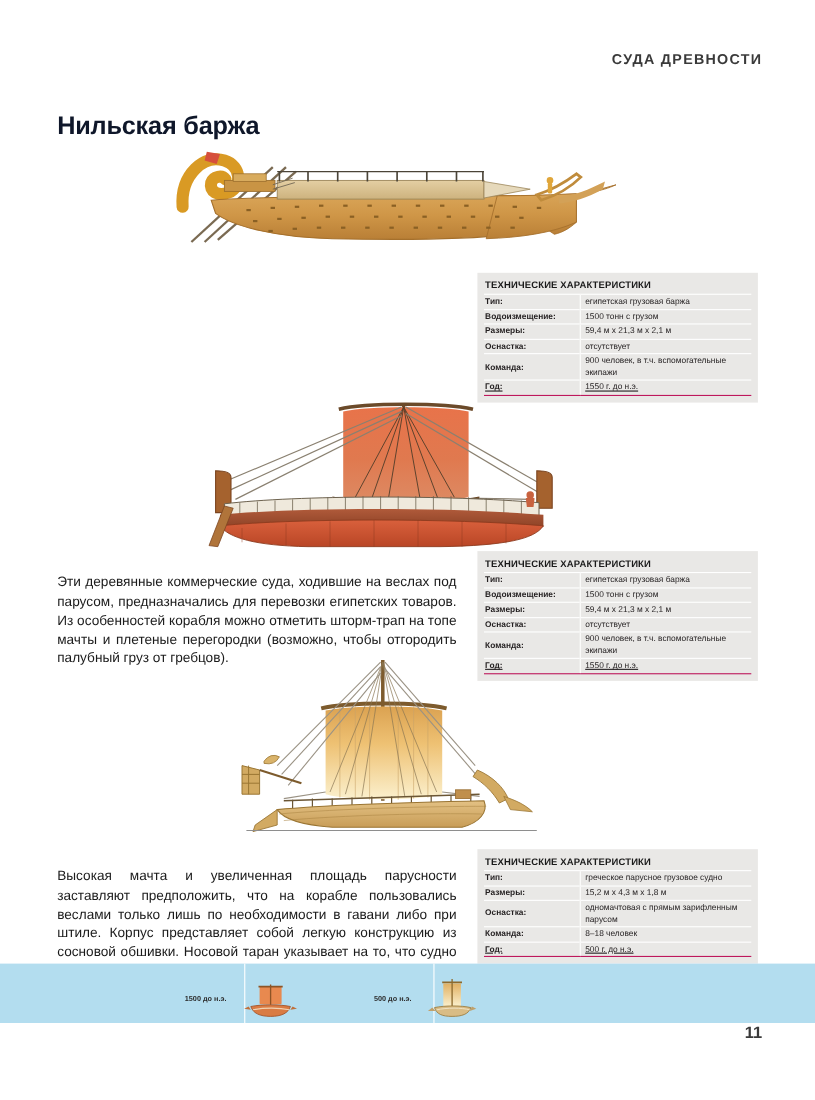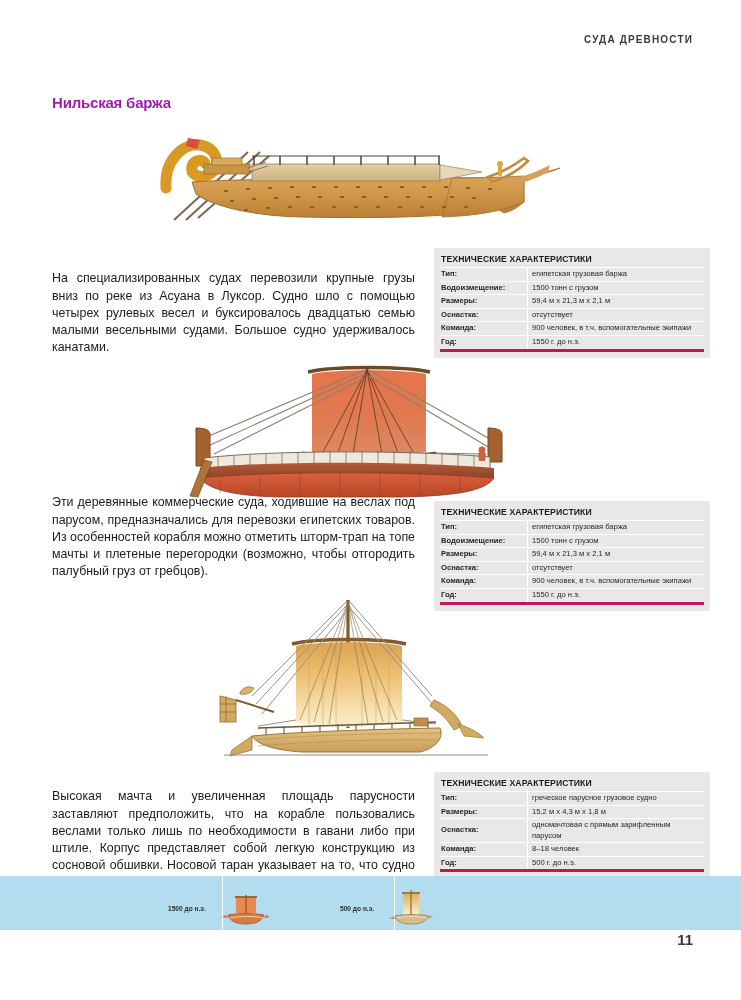--- a/index.html
+++ b/index.html
@@ -21,63 +21,63 @@
     position: absolute;
     inset: 0;
     width: 741px;
     height: 1000px;
     background: #ffffff;
   }
 
   
   .running-head {
     position: absolute;
-    top: 34px;
+    top: 46px;
     right: 48px;
-    font-size: 10px;
+    font-size: 13px;
     font-weight: bold;
     letter-spacing: 1.15px;
     color: #3a3a3a;
     text-transform: uppercase;
     white-space: nowrap;
   }
 
   
   .section-title {
     position: absolute;
     left: 52px;
-    font-size: 15px;
+    font-size: 23px;
     font-weight: bold;
     letter-spacing: -0.2px;
-    color: #a21caf;
+    color: #0f172a;
     white-space: nowrap;
   }
   #title-nile   { top: 82px; }
   #title-phoen  { top: 336px; }
   #title-greek  { top: 609px; }
 
   
   .body-text {
     position: absolute;
     left: 52px;
     width: 363px;
     font-size: 12.4px;
     line-height: 17.2px;
     text-align: justify;
     color: #1b1b1b;
   }
   #para-nile  { top: 258px; }
-  #para-phoen { top: 482px; }
+  #para-phoen { top: 509px; }
   #para-greek { top: 776px; }
 
   
   .spec-table {
     position: absolute;
     left: 434px;
-    width: 276px;
+    width: 255px;
     background: #e9e8e6;
     padding: 5px 6px 6px 6px;
     box-sizing: border-box;
   }
   #spec-1 { top: 248px; }
   #spec-2 { top: 501px; }
   #spec-3 { top: 772px; }
 
   .spec-caption {
     font-size: 8.6px;
@@ -110,21 +110,22 @@
     font-weight: bold;
     width: 84px;
     white-space: nowrap;
   }
   .spec-row .v {
     border-left: 1px solid #ffffff;
     padding-left: 4px;
   }
   .spec-row:last-child .k,
   .spec-row:last-child .v {
-    border-bottom: 3px solid #be185d;
+    border-bottom: 1px solid #be185d;
+    text-decoration: underline;
   }
 
   
   .illus {
     position: absolute;
   }
   #illus-nile  { left: 152px; top: 132px;  width: 575px; height: 95px; }
   #illus-phoen { left: 160px; top: 358px;  width: 535px; height: 140px; }
   #illus-greek { left: 196px; top: 600px;  width: 450px; height: 162px; }
 
@@ -278,21 +279,20 @@
           <rect x="224" y="74" width="4" height="2"></rect>
             <rect x="246" y="74" width="4" height="2"></rect>
           <rect x="268" y="74" width="4" height="2"></rect>
             <rect x="290" y="74" width="4" height="2"></rect>
           <rect x="312" y="74" width="4" height="2"></rect>
         </g>
       </g>
     </svg>
   </div>
 
-  <p id="para-nile" class="body-text">На специализированных судах перевозили крупные грузы вниз по реке из Асуана в Луксор. Судно шло с помощью четырех рулевых весел и буксировалось двадцатью семью малыми весельными судами. Большое судно удерживалось канатами.</p>
 
   <div id="spec-1" class="spec-table">
     <div class="spec-caption">ТЕХНИЧЕСКИЕ ХАРАКТЕРИСТИКИ</div>
     <div class="spec-rows">
       <div class="spec-row">
         <span class="k">Тип:</span>
         <span class="v">египетская грузовая баржа</span>
       </div>
       <div class="spec-row">
         <span class="k">Водоизмещение:</span>

